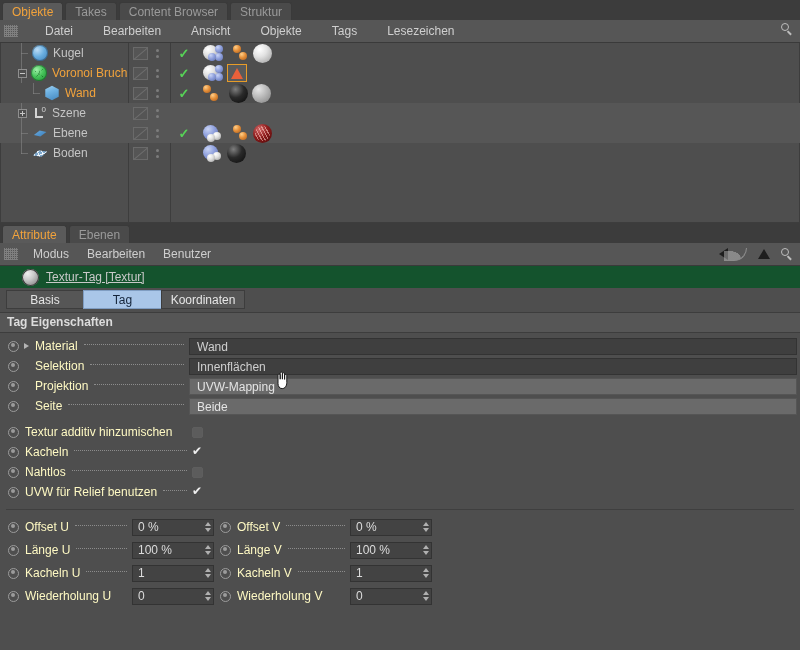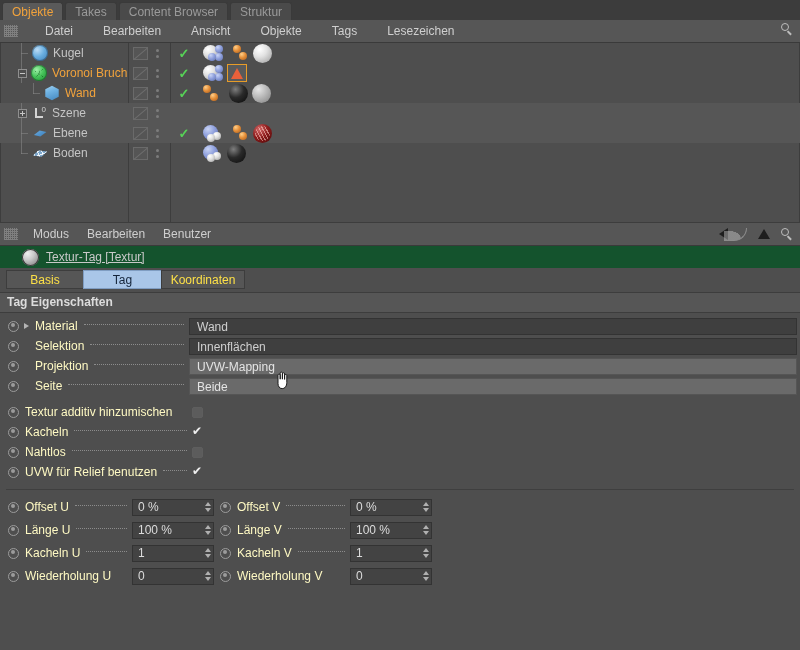--- a/index.html
+++ b/index.html
@@ -107,21 +107,21 @@
   .nav-swoosh{width:22px;height:12px;margin-left:-4px;
     background:radial-gradient(ellipse at 20% 80%,rgba(200,200,200,.45) 0 48%,transparent 50%);
     border-bottom:1px solid #8c8c8c;border-right:1px solid #8c8c8c;border-radius:0 0 14px 0;}
   .nav-up{width:0;height:0;border-left:6px solid transparent;border-right:6px solid transparent;border-bottom:10px solid #1e1e1e;}
 
   .objline{display:flex;align-items:center;height:22px;padding-left:22px;background:#14532d;text-decoration:underline;}
   .objline .ball{width:17px;height:17px;border-radius:50%;background:radial-gradient(circle at 33% 27%,#efefef 0%,#c9c9c9 38%,#6f6f6f 100%);box-shadow:inset 0 0 0 1px #3a3a3a;}
   .objline span.txt{margin-left:7px;color:#c9c9c9;font-size:12px;}
 
   .subtabs{display:flex;height:19px;margin:2px 0 0 6px;}
-  .subtab{height:19px;line-height:19px;text-align:center;font-size:12px;color:#fde047;background:#565656;border:1px solid #3d3d3d;box-sizing:border-box;margin-right:-1px;cursor:default;}
+  .subtab{height:19px;line-height:19px;text-align:center;font-size:12px;color:#e5e5e5;background:#565656;border:1px solid #3d3d3d;box-sizing:border-box;margin-right:-1px;cursor:default;}
   .subtab.active{background:#a9c6e8;color:#14243a;border-color:#7f9dc2;}
 
   .secthead{height:19px;line-height:19px;background:#565656;border-top:1px solid #3d3d3d;border-bottom:1px solid #3d3d3d;padding-left:7px;color:#dcdcdc;font-weight:bold;font-size:12px;margin-top:3px;}
 
   .prow{display:flex;align-items:center;height:20px;padding-left:8px;}
   .radio{width:11px;height:11px;border-radius:50%;border:1.6px solid #9b9b9b;box-sizing:border-box;position:relative;flex:0 0 auto;}
   .radio:after{content:"";position:absolute;left:1.7px;top:1.7px;width:4px;height:4px;border-radius:50%;background:#9b9b9b;}
   .arrowr{width:0;height:0;border-top:3.5px solid transparent;border-bottom:3.5px solid transparent;border-left:5px solid #b4b4b4;margin-left:5px;flex:0 0 auto;}
   .plabel{margin-left:6px;color:#fef9c3;font-size:12px;white-space:nowrap;flex:0 0 auto;}
   .leader{flex:1;border-bottom:1px dotted #8c8c8c;margin:0 5px 4px 6px;height:1px;min-width:6px;}
@@ -357,20 +357,24 @@
           </span>
           <span class="tg dark" style="width:19px;height:19px;"></span>
         </div>
       </div>
 
     </div>
   </div>
 
   <div class="attr">
 
+    <div class="tabstrip" style="background:#3c3c3c;">
+      <div class="tab active">Attribute</div>
+      <div class="tab">Ebenen</div>
+    </div>
 
     <div class="attr-top">
       <div class="grip"></div>
       <div class="menuitem">Modus</div>
       <div class="menuitem">Bearbeiten</div>
       <div class="menuitem">Benutzer</div>
       <div class="right-icons">
         <span style="display:flex;align-items:center;">
           <span class="nav-left"></span>
             <span class="nav-swoosh"></span>

